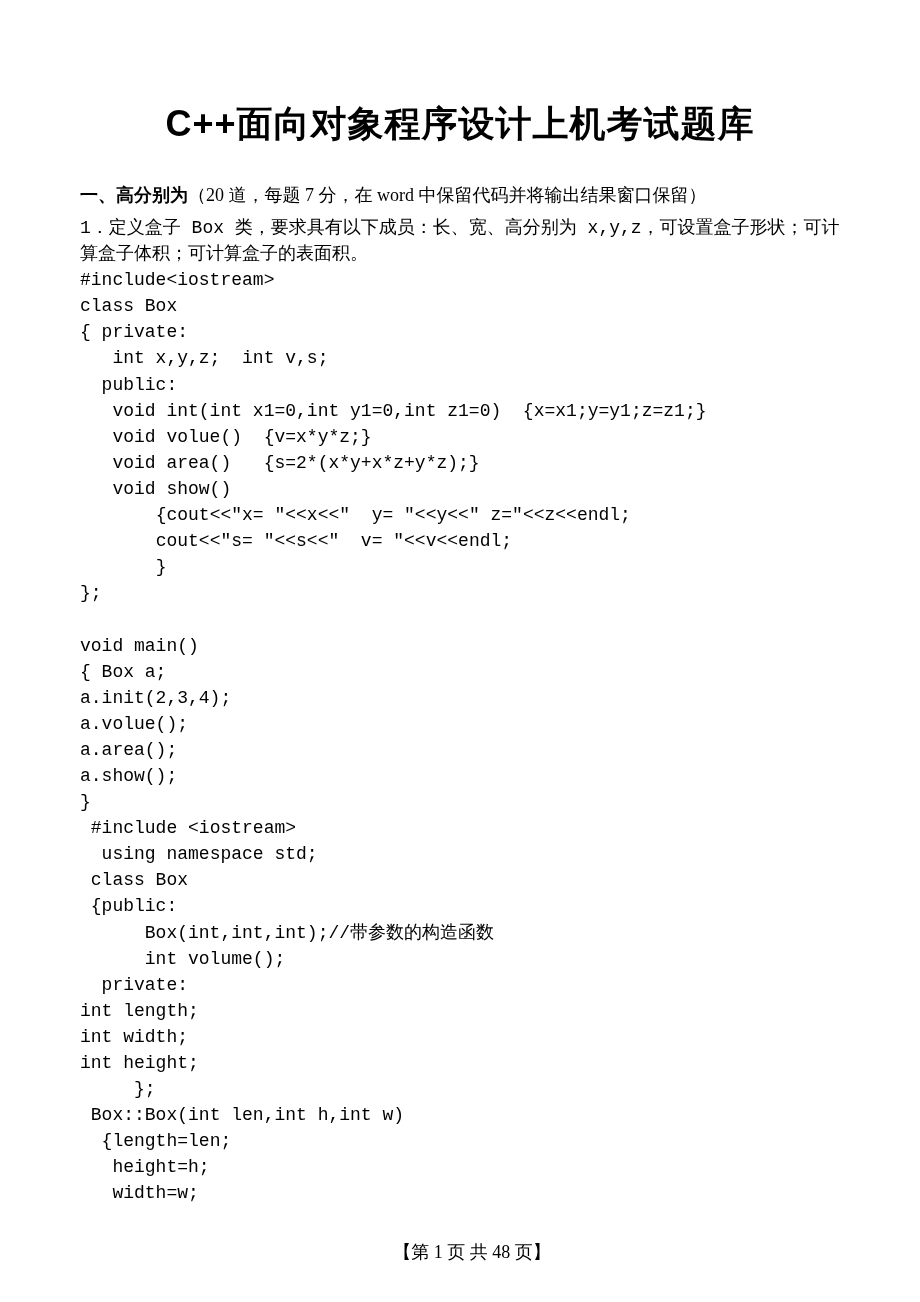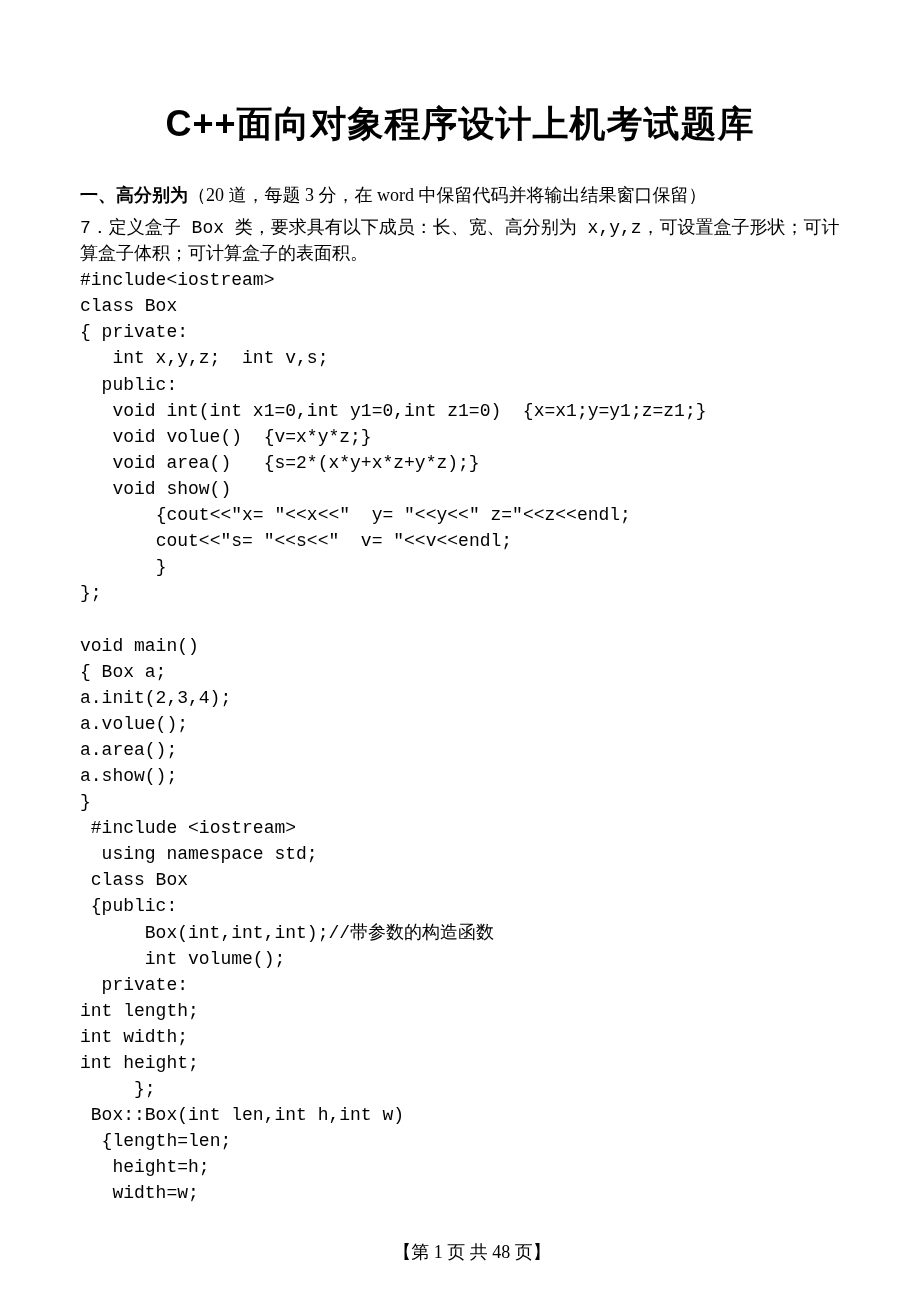--- a/index.html
+++ b/index.html
@@ -50,24 +50,24 @@
   }
 </style>
 </head>
 <body>
 
 <div class="page">
 
   <div class="title">C++面向对象程序设计上机考试题库</div>
 
   <div class="section-header">
-    <span class="bold">一、高分别为</span><span>（20 道，每题 3 分，在 word 中保留代码并将输出结果窗口保留）</span>
+    <span class="bold">一、高分别为</span><span>（20 道，每题 7 分，在 word 中保留代码并将输出结果窗口保留）</span>
   </div>
 
-  <div class="body-text">7．定义盒子 Box 类，要求具有以下成员：长、宽、高分别为 x,y,z，可设置盒子形状；可计算盒子体积；可计算盒子的表面积。</div>
+  <div class="body-text">1．定义盒子 Box 类，要求具有以下成员：长、宽、高分别为 x,y,z，可设置盒子形状；可计算盒子体积；可计算盒子的表面积。</div>
   <div class="body-text">#include&lt;iostream&gt;
 class Box
 { private:
    int x,y,z;  int v,s;
   public:
    void int(int x1=0,int y1=0,int z1=0)  {x=x1;y=y1;z=z1;}
    void volue()  {v=x*y*z;}
    void area()   {s=2*(x*y+x*z+y*z);}
    void show()
        {cout&lt;&lt;"x= "&lt;&lt;x&lt;&lt;"  y= "&lt;&lt;y&lt;&lt;" z="&lt;&lt;z&lt;&lt;endl;

